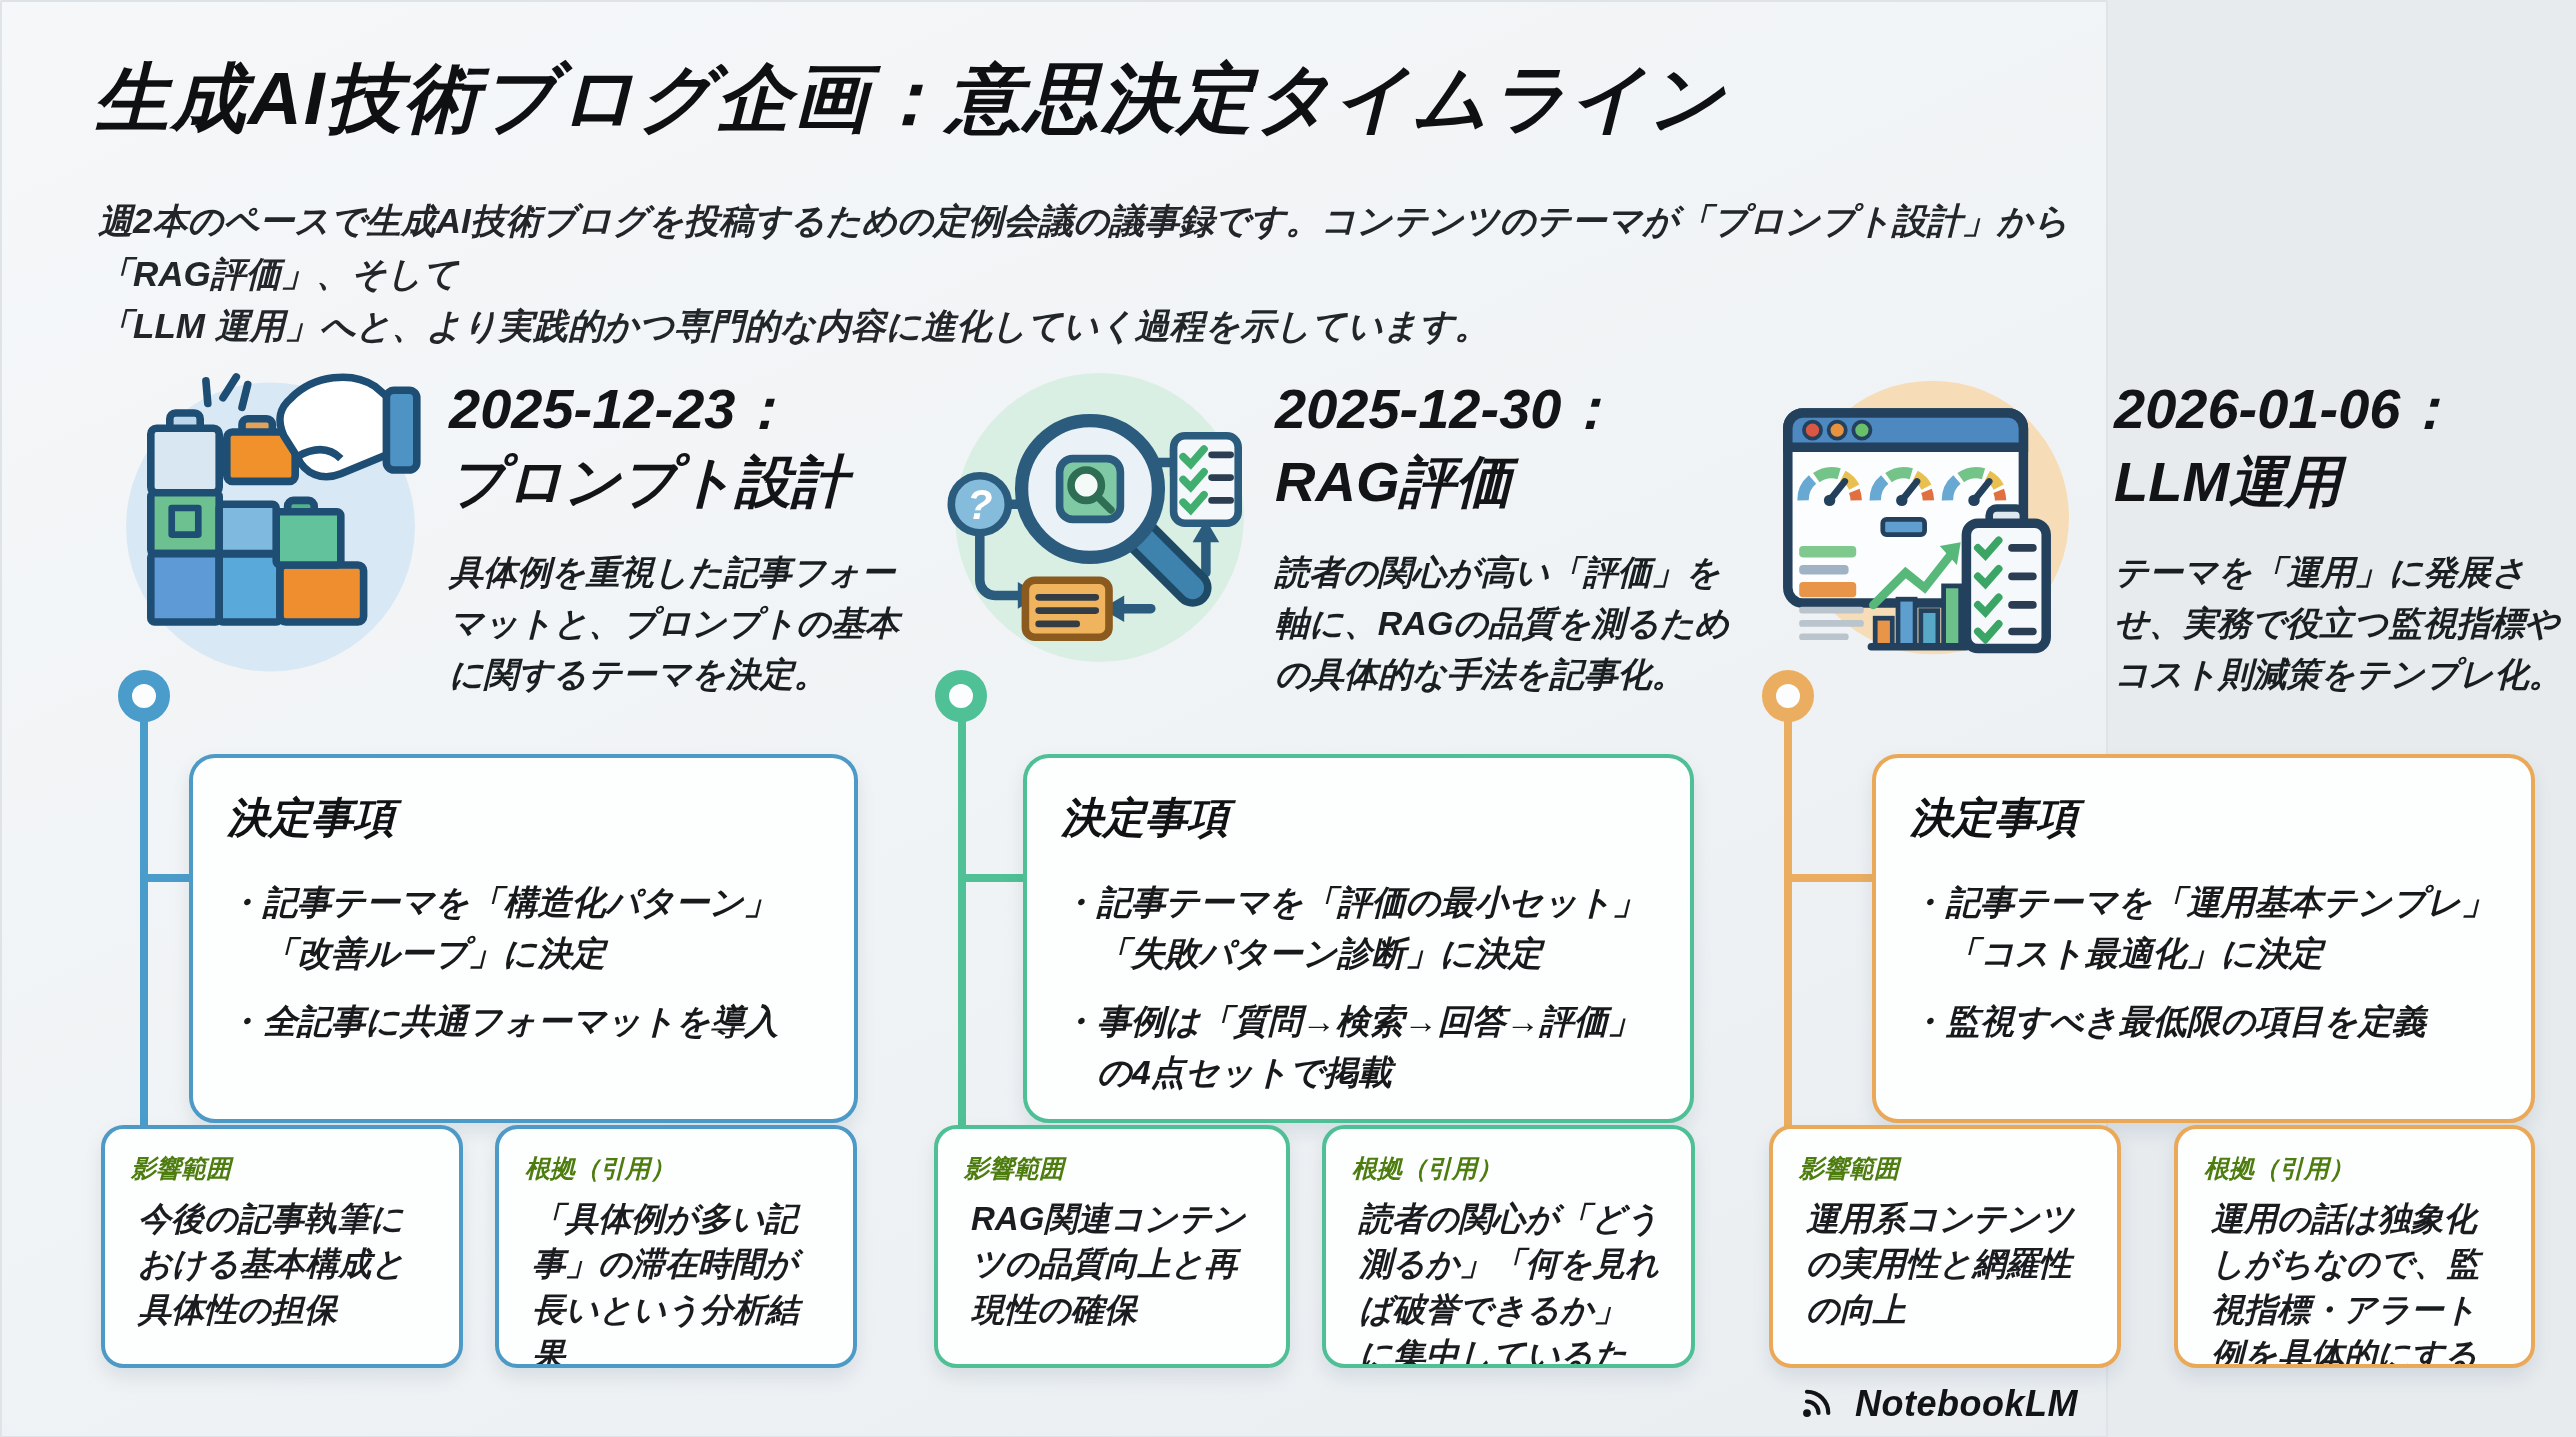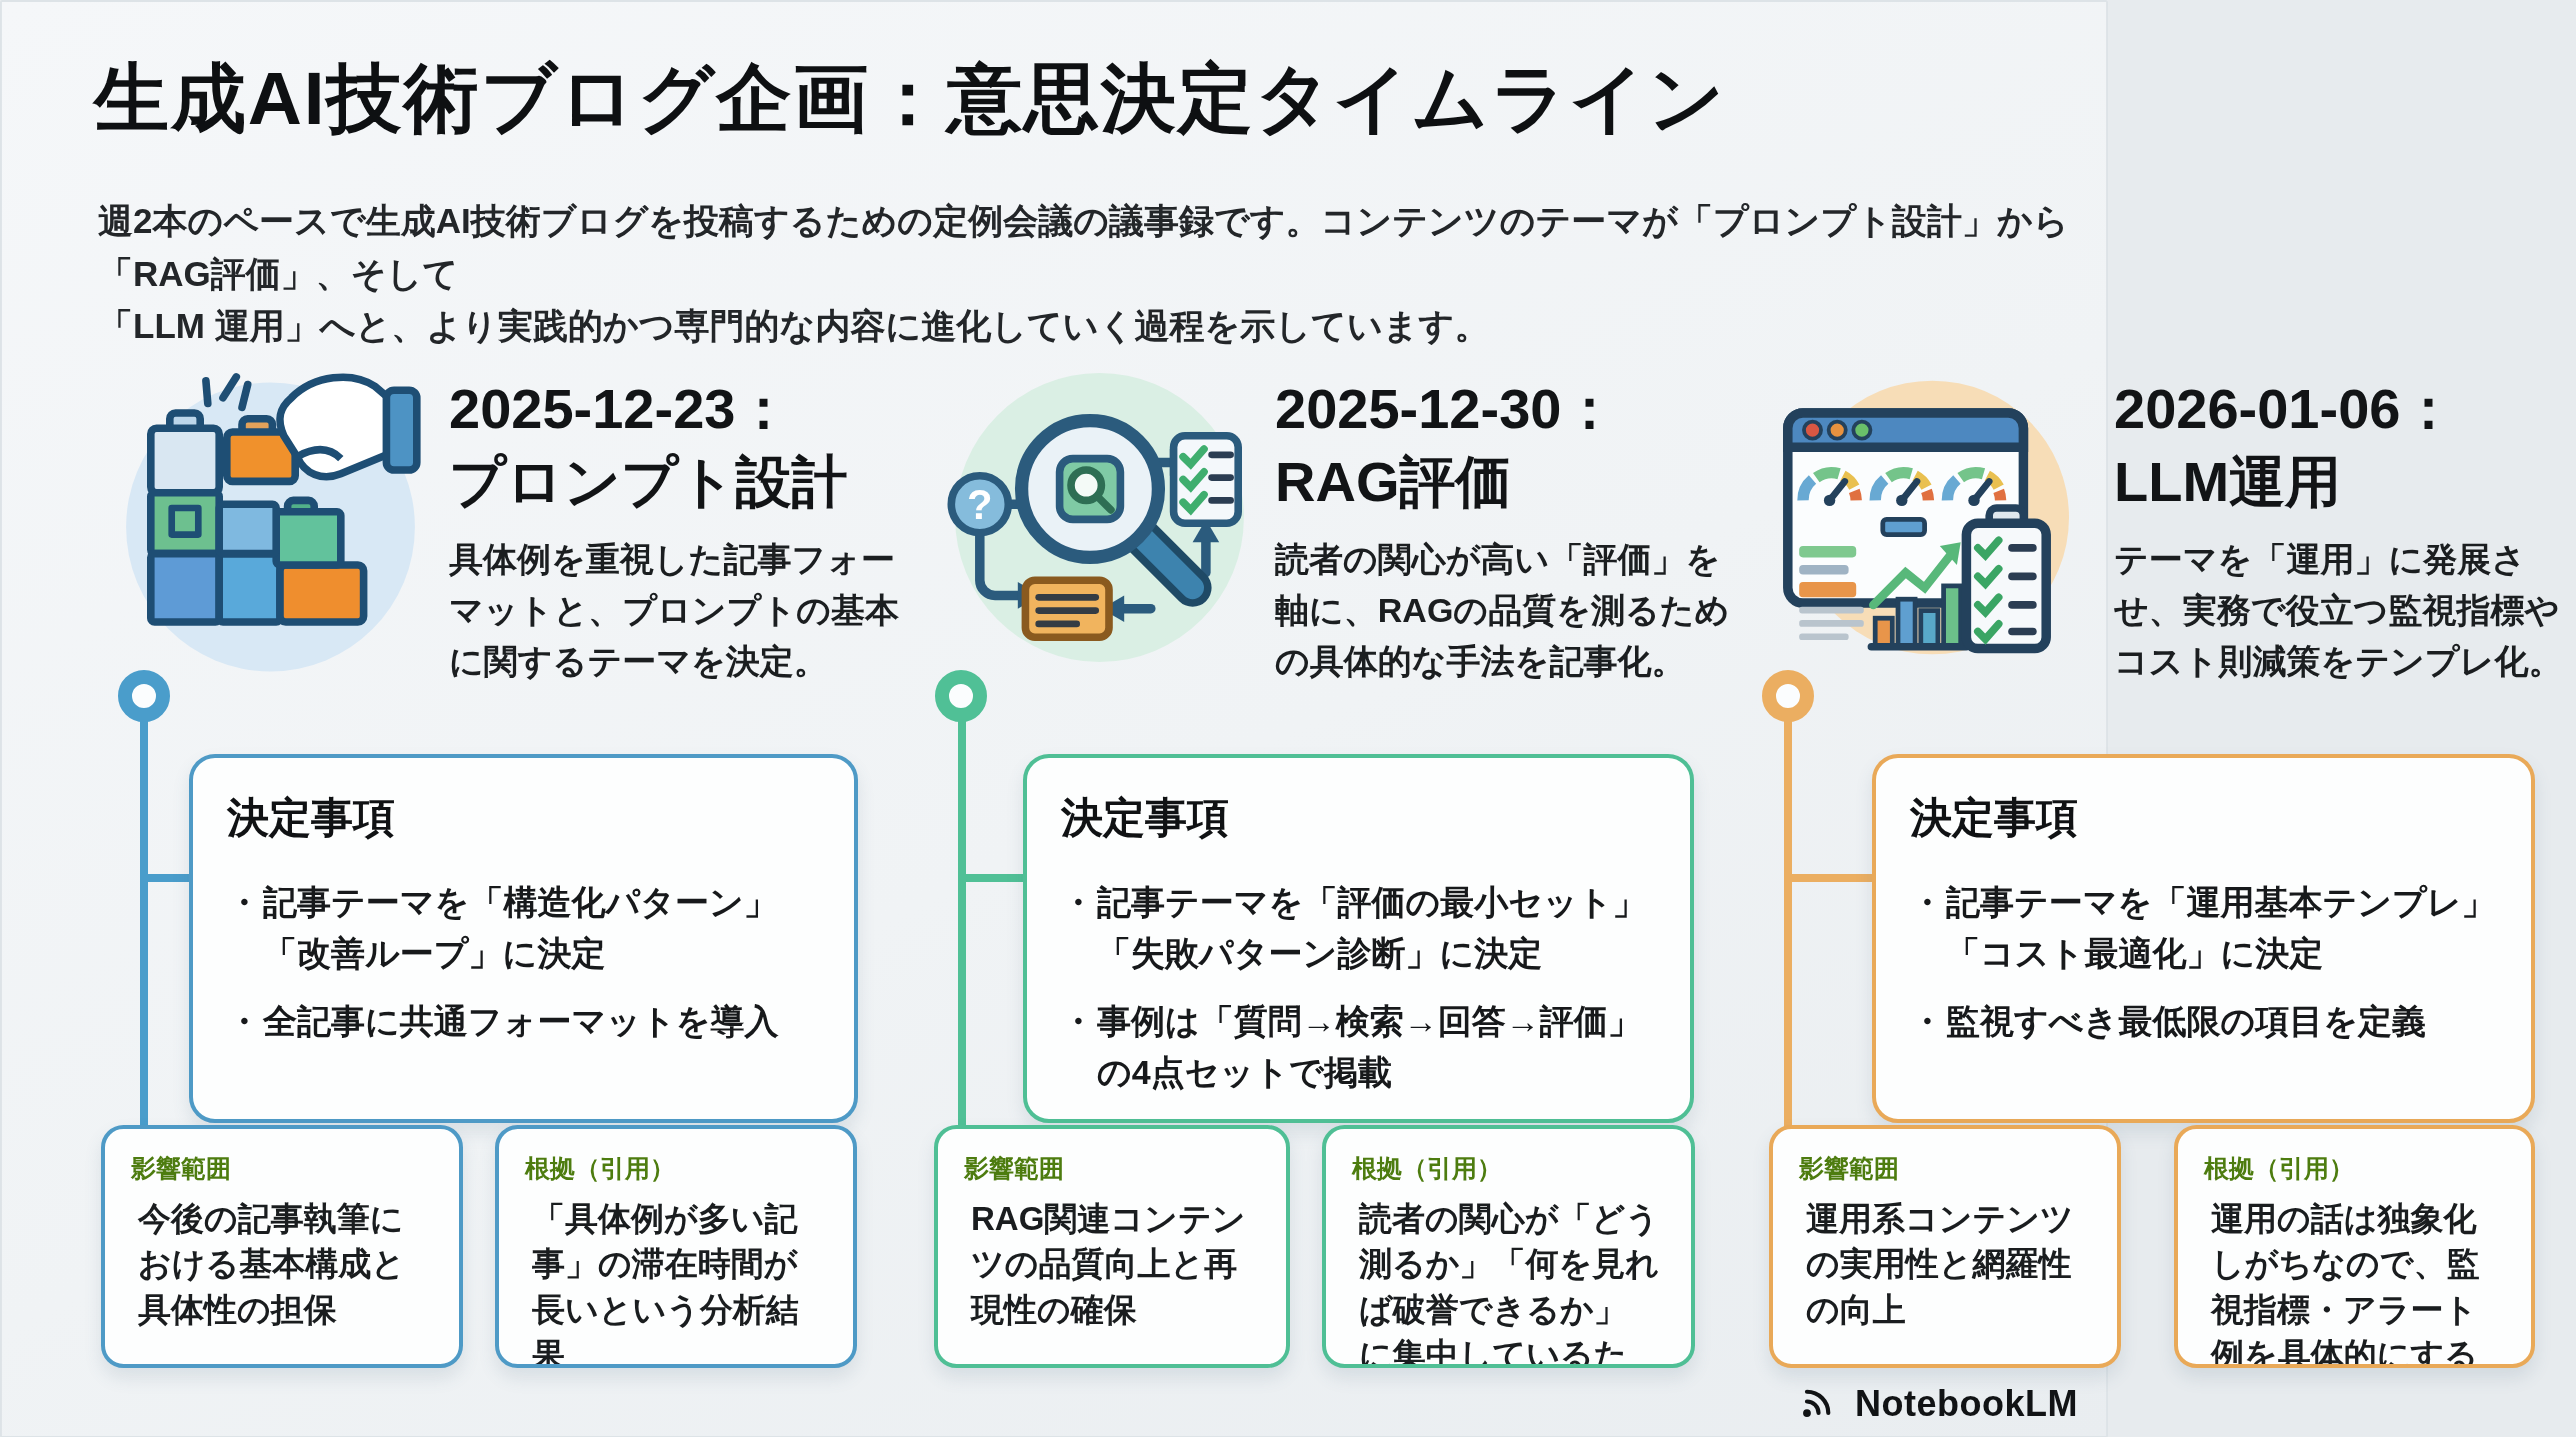--- a/index.html
+++ b/index.html
@@ -3,34 +3,35 @@
 <meta charset="utf-8">
 <style>
   html,body{margin:0;padding:0;background:#e7ebee;overflow:hidden;}
   *{box-sizing:border-box;}
   .canvas{
     position:relative;width:2108px;height:1438px;
     background:linear-gradient(155deg,#f5f7f9 0%,#f0f3f5 55%,#e9edf0 100%);
     font-family:"Liberation Sans","DejaVu Sans",sans-serif;
     color:#17191b;border-radius:2px;
     box-shadow:inset 0 0 0 1.9px #dde3e7;
+    font-style:italic;
   }
   
   .page-title{
     position:absolute;left:94px;top:49px;margin:0;
     font-size:75px;font-weight:900;letter-spacing:1.9px;color:#0e1012;
   }
   .page-subtitle{
     position:absolute;left:94px;top:191px;margin:4px;
     font-size:35px;font-weight:700;line-height:1.5;color:#232629;
   }
   
   .ms-head{position:absolute;margin:0;}
   .ms-date,.ms-theme{font-size:56px;font-weight:900;line-height:1.3;color:#121416;}
-  .ms-summary{margin-top:15px;font-size:34px;font-weight:700;line-height:1.5;color:#1b1e20;}
+  .ms-summary{margin-top:28px;font-size:34px;font-weight:700;line-height:1.5;color:#1b1e20;}
   .h1{left:449px;top:373px;width:468px;}
   .h2{left:1275px;top:373px;width:473px;}
   .h3{left:2114px;top:373px;width:473px;}
   
   .icon-wrap{position:absolute;width:323px;height:323px;}
   .i1{left:109px;top:356px;}
   .i2{left:938px;top:356px;}
   .i3{left:1765px;top:356px;}
   .icon-wrap svg{width:100%;height:100%;display:block;}
   

